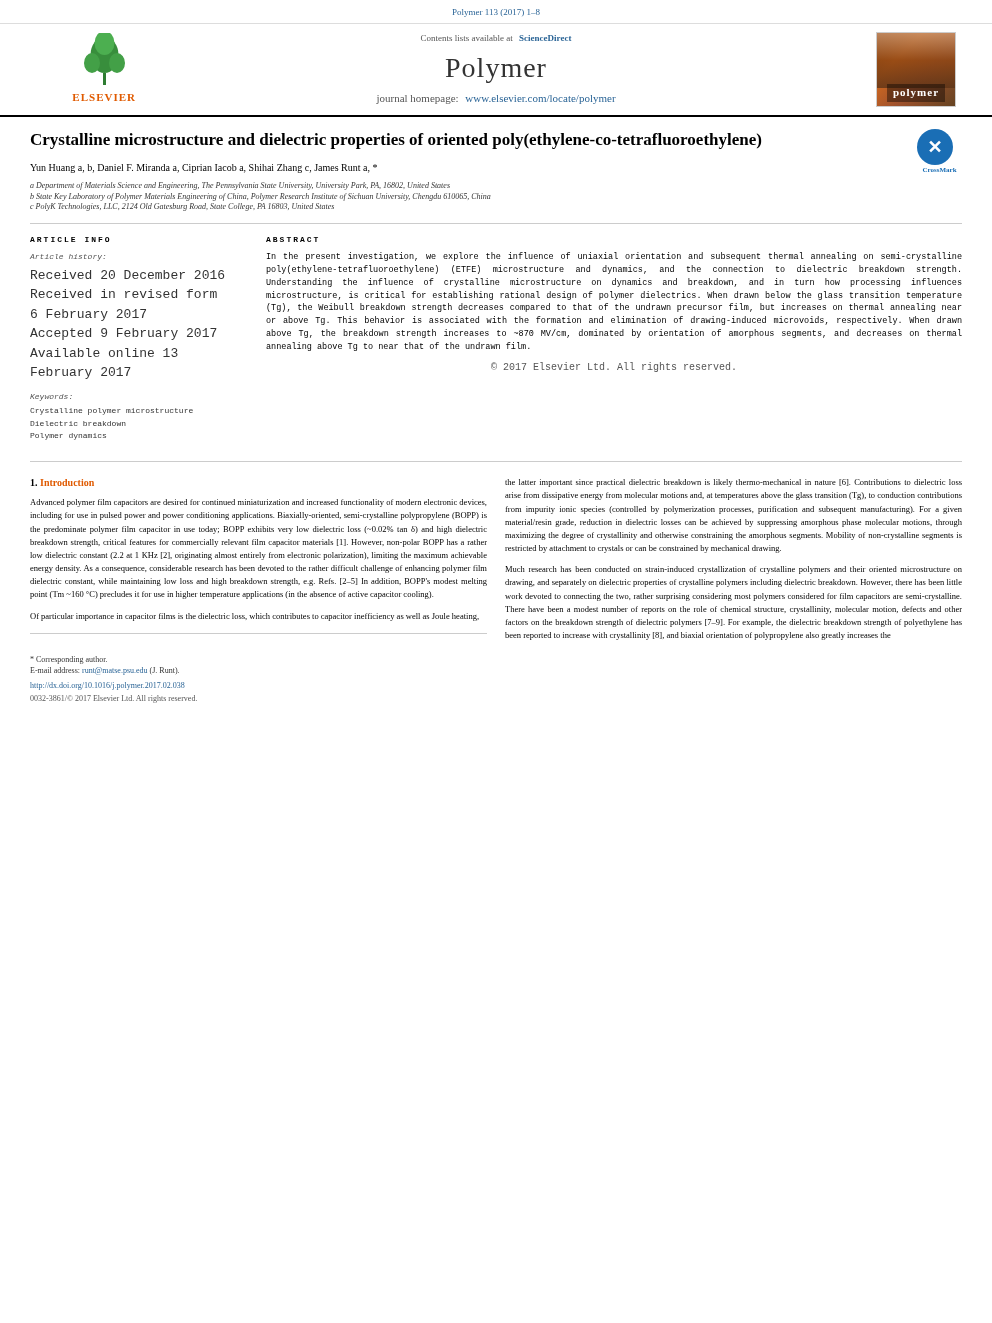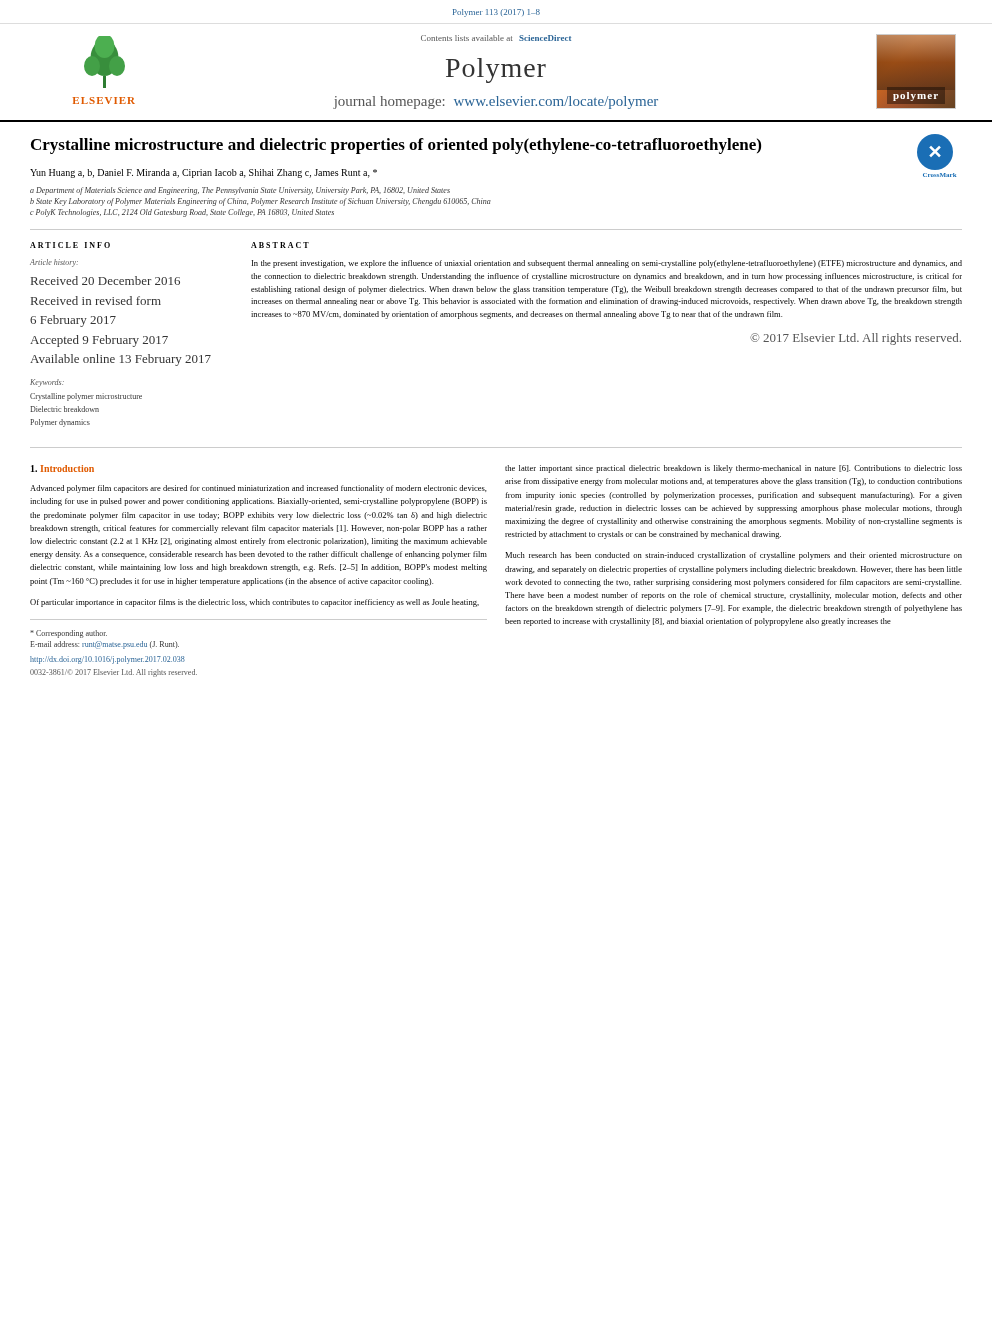--- a/index.html
+++ b/index.html
@@ -66,21 +66,21 @@
       margin-bottom: 4px;
     }
     .journal-title-main {
       font-size: 28px;
       font-family: 'Times New Roman', serif;
       color: #333;
       letter-spacing: 1px;
       margin-bottom: 4px;
     }
     .journal-homepage-line {
-      font-size: 15px;
+      font-size: 11px;
       color: #555;
     }
     .journal-header-right {
       width: 120px;
       display: flex;
       flex-direction: column;
       align-items: center;
     }
     .polymer-badge {
       width: 80px;
@@ -171,22 +171,23 @@
     }
     
     .divider {
       border: none;
       border-top: 1px solid #ccc;
       margin: 10px 0;
     }
     
     .two-col {
       display: flex;
-      gap: 21px;
+      gap: 36px;
       margin-bottom: 10px;
+      font-family: Liberation Mono, monospace;
     }
     .col-left {
       width: 200px;
       flex-shrink: 0;
     }
     .col-right {
       flex: 1;
     }
     
     .section-heading {
@@ -218,23 +219,23 @@
     }
     
     .abstract-text {
       font-size: 8.5px;
       color: #000;
       line-height: 1.5;
       text-align: justify;
       margin-bottom: 8px;
     }
     .copyright-line {
-      font-size: 13px;
+      font-size: 10px;
       color: #555;
-      text-align: right;
+      text-align: center;
     }
     
     .main-two-col {
       display: flex;
       gap: 18px;
       margin-top: 14px;
     }
     .main-col-left {
       flex: 1;
     }
@@ -257,21 +258,21 @@
     .body-text {
       font-size: 8.5px;
       color: #000;
       line-height: 1.55;
       text-align: justify;
       margin-bottom: 8px;
     }
     
     .footnotes {
       border-top: 1px solid #ccc;
-      padding-top: 8px;
+      padding-top: 20px;
       margin-top: 10px;
     }
     .footnote-line {
       font-size: 8px;
       color: #333;
       line-height: 1.4;
     }
     .footnote-link {
       color: #2a6496;
       text-decoration: none;

